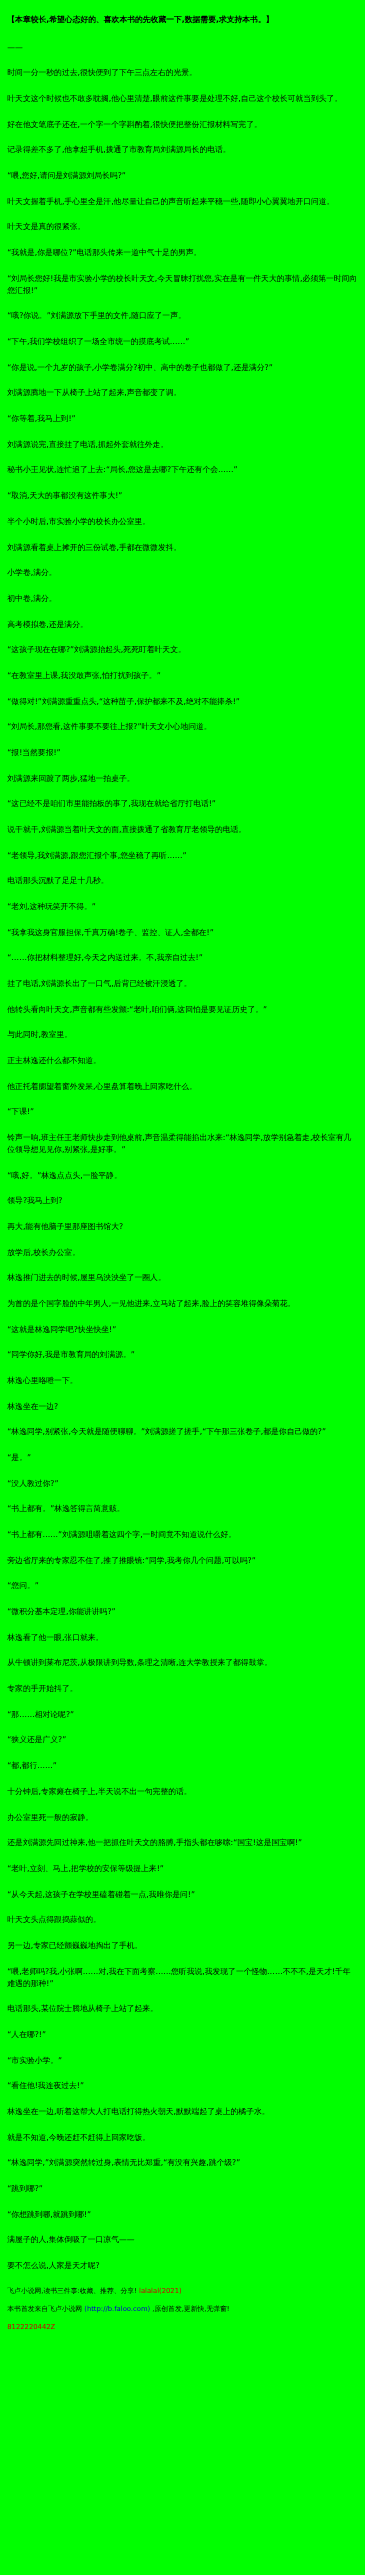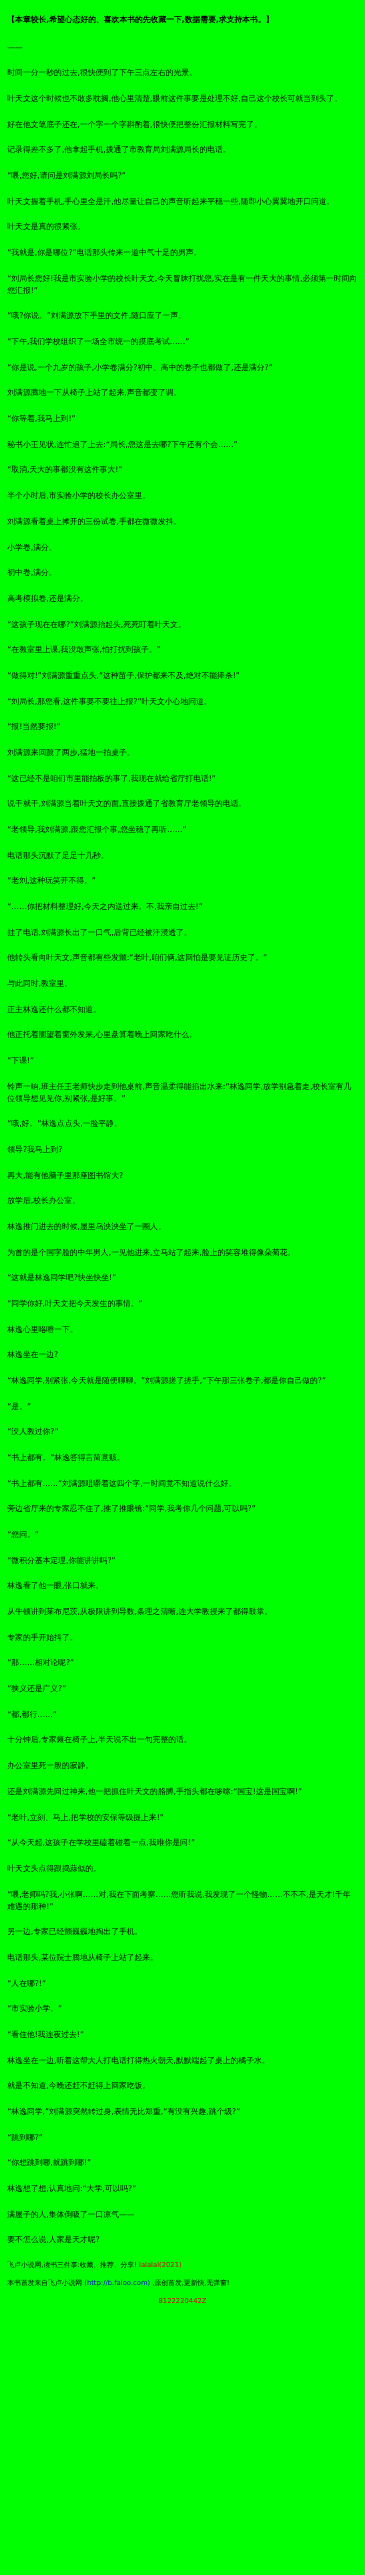--- a/index.html
+++ b/index.html
@@ -40,21 +40,21 @@
     margin:3.1px 0 17.7px 0;
   }
   .footer{
     margin-top:5.2px;
   }
   .footer-line{
     font-size:6.8px;
     line-height:1.6;
     margin:0 0 7.3px 0;
   }
-  .red{color:var(--accent-red);text-align:center;}
+  .red{color:var(--accent-red);}
   .link{color:var(--link);cursor:pointer;}
 </style>
 </head>
 <body>
 
 <div class="wrap">
 
   <div class="notice">【本章较长,希望心态好的、喜欢本书的先收藏一下,数据需要,求支持本书。】</div>
 
   <div class="content">
@@ -66,54 +66,56 @@
       <p class="para">“喂,您好,请问是刘满源刘局长吗?”</p>
       <p class="para">叶天文握着手机,手心里全是汗,他尽量让自己的声音听起来平稳一些,随即小心翼翼地开口问道。</p>
       <p class="para">叶天文是真的很紧张。</p>
       <p class="para">“我就是,你是哪位?”电话那头传来一道中气十足的男声。</p>
       <p class="para">“刘局长您好!我是市实验小学的校长叶天文,今天冒昧打扰您,实在是有一件天大的事情,必须第一时间向您汇报!”</p>
       <p class="para">“哦?你说。”刘满源放下手里的文件,随口应了一声。</p>
       <p class="para">“下午,我们学校组织了一场全市统一的摸底考试……”</p>
       <p class="para">“你是说,一个九岁的孩子,小学卷满分?初中、高中的卷子也都做了,还是满分?”</p>
       <p class="para">刘满源腾地一下从椅子上站了起来,声音都变了调。</p>
       <p class="para">“你等着,我马上到!”</p>
+      <p class="para">刘满源说完,直接挂了电话,抓起外套就往外走。</p>
       <p class="para">秘书小王见状,连忙追了上去:“局长,您这是去哪?下午还有个会……”</p>
       <p class="para">“取消,天大的事都没有这件事大!”</p>
       <p class="para">半个小时后,市实验小学的校长办公室里。</p>
       <p class="para">刘满源看着桌上摊开的三份试卷,手都在微微发抖。</p>
       <p class="para">小学卷,满分。</p>
       <p class="para">初中卷,满分。</p>
       <p class="para">高考模拟卷,还是满分。</p>
       <p class="para">“这孩子现在在哪?”刘满源抬起头,死死盯着叶天文。</p>
       <p class="para">“在教室里上课,我没敢声张,怕打扰到孩子。”</p>
       <p class="para">“做得对!”刘满源重重点头,“这种苗子,保护都来不及,绝对不能捧杀!”</p>
       <p class="para">“刘局长,那您看,这件事要不要往上报?”叶天文小心地问道。</p>
       <p class="para">“报!当然要报!”</p>
       <p class="para">刘满源来回踱了两步,猛地一拍桌子。</p>
       <p class="para">“这已经不是咱们市里能拍板的事了,我现在就给省厅打电话!”</p>
       <p class="para">说干就干,刘满源当着叶天文的面,直接拨通了省教育厅老领导的电话。</p>
       <p class="para">“老领导,我刘满源,跟您汇报个事,您坐稳了再听……”</p>
       <p class="para">电话那头沉默了足足十几秒。</p>
       <p class="para">“老刘,这种玩笑开不得。”</p>
+      <p class="para">“我拿我这身官服担保,千真万确!卷子、监控、证人,全都在!”</p>
       <p class="para">“……你把材料整理好,今天之内送过来。不,我亲自过去!”</p>
       <p class="para">挂了电话,刘满源长出了一口气,后背已经被汗浸透了。</p>
       <p class="para">他转头看向叶天文,声音都有些发颤:“老叶,咱们俩,这回怕是要见证历史了。”</p>
       <p class="para">与此同时,教室里。</p>
       <p class="para">正主林逸还什么都不知道。</p>
       <p class="para">他正托着腮望着窗外发呆,心里盘算着晚上回家吃什么。</p>
       <p class="para">“下课!”</p>
       <p class="para">铃声一响,班主任王老师快步走到他桌前,声音温柔得能掐出水来:“林逸同学,放学别急着走,校长室有几位领导想见见你,别紧张,是好事。”</p>
       <p class="para">“哦,好。”林逸点点头,一脸平静。</p>
       <p class="para">领导?我马上到?</p>
       <p class="para">再大,能有他脑子里那座图书馆大?</p>
       <p class="para">放学后,校长办公室。</p>
       <p class="para">林逸推门进去的时候,屋里乌泱泱坐了一圈人。</p>
       <p class="para">为首的是个国字脸的中年男人,一见他进来,立马站了起来,脸上的笑容堆得像朵菊花。</p>
       <p class="para">“这就是林逸同学吧?快坐快坐!”</p>
-      <p class="para">“同学你好,叶天文把今天发生的事情。”</p>
+      <p class="para">“同学你好,我是市教育局的刘满源。”</p>
       <p class="para">林逸心里咯噔一下。</p>
       <p class="para">林逸坐在一边?</p>
       <p class="para">“林逸同学,别紧张,今天就是随便聊聊。”刘满源搓了搓手,“下午那三张卷子,都是你自己做的?”</p>
       <p class="para">“是。”</p>
       <p class="para">“没人教过你?”</p>
       <p class="para">“书上都有。”林逸答得言简意赅。</p>
       <p class="para">“书上都有……”刘满源咀嚼着这四个字,一时间竟不知道说什么好。</p>
       <p class="para">旁边省厅来的专家忍不住了,推了推眼镜:“同学,我考你几个问题,可以吗?”</p>
       <p class="para">“您问。”</p>
       <p class="para">“微积分基本定理,你能讲讲吗?”</p>
@@ -122,32 +124,31 @@
       <p class="para">专家的手开始抖了。</p>
       <p class="para">“那……相对论呢?”</p>
       <p class="para">“狭义还是广义?”</p>
       <p class="para">“都,都行……”</p>
       <p class="para">十分钟后,专家瘫在椅子上,半天说不出一句完整的话。</p>
       <p class="para">办公室里死一般的寂静。</p>
       <p class="para">还是刘满源先回过神来,他一把抓住叶天文的胳膊,手指头都在哆嗦:“国宝!这是国宝啊!”</p>
       <p class="para">“老叶,立刻、马上,把学校的安保等级提上来!”</p>
       <p class="para">“从今天起,这孩子在学校里磕着碰着一点,我唯你是问!”</p>
       <p class="para">叶天文头点得跟捣蒜似的。</p>
+      <p class="para">另一边,专家已经颤巍巍地掏出了手机。</p>
       <p class="para">“喂,老师吗?我,小张啊……对,我在下面考察……您听我说,我发现了一个怪物……不不不,是天才!千年难遇的那种!”</p>
-      <p class="para">另一边,专家已经颤巍巍地掏出了手机。</p>
       <p class="para">电话那头,某位院士腾地从椅子上站了起来。</p>
       <p class="para">“人在哪?!”</p>
       <p class="para">“市实验小学。”</p>
       <p class="para">“看住他!我连夜过去!”</p>
       <p class="para">林逸坐在一边,听着这帮大人打电话打得热火朝天,默默端起了桌上的橘子水。</p>
       <p class="para">就是不知道,今晚还赶不赶得上回家吃饭。</p>
       <p class="para">“林逸同学,”刘满源突然转过身,表情无比郑重,“有没有兴趣,跳个级?”</p>
       <p class="para">“跳到哪?”</p>
       <p class="para">“你想跳到哪,就跳到哪!”</p>
-      <p class="para">林逸想了想,认真地问:“大学,可以吗?”</p>
       <p class="para">满屋子的人,集体倒吸了一口凉气——</p>
       <p class="para">要不怎么说,人家是天才呢?</p>
     </div>
 
 
   <div class="footer">
     <p class="footer-line">
       <span>飞卢小说网,读书三件事:收藏、推荐、分享!</span>
       <span class="red">lalalal(2021)</span>
     </p>

